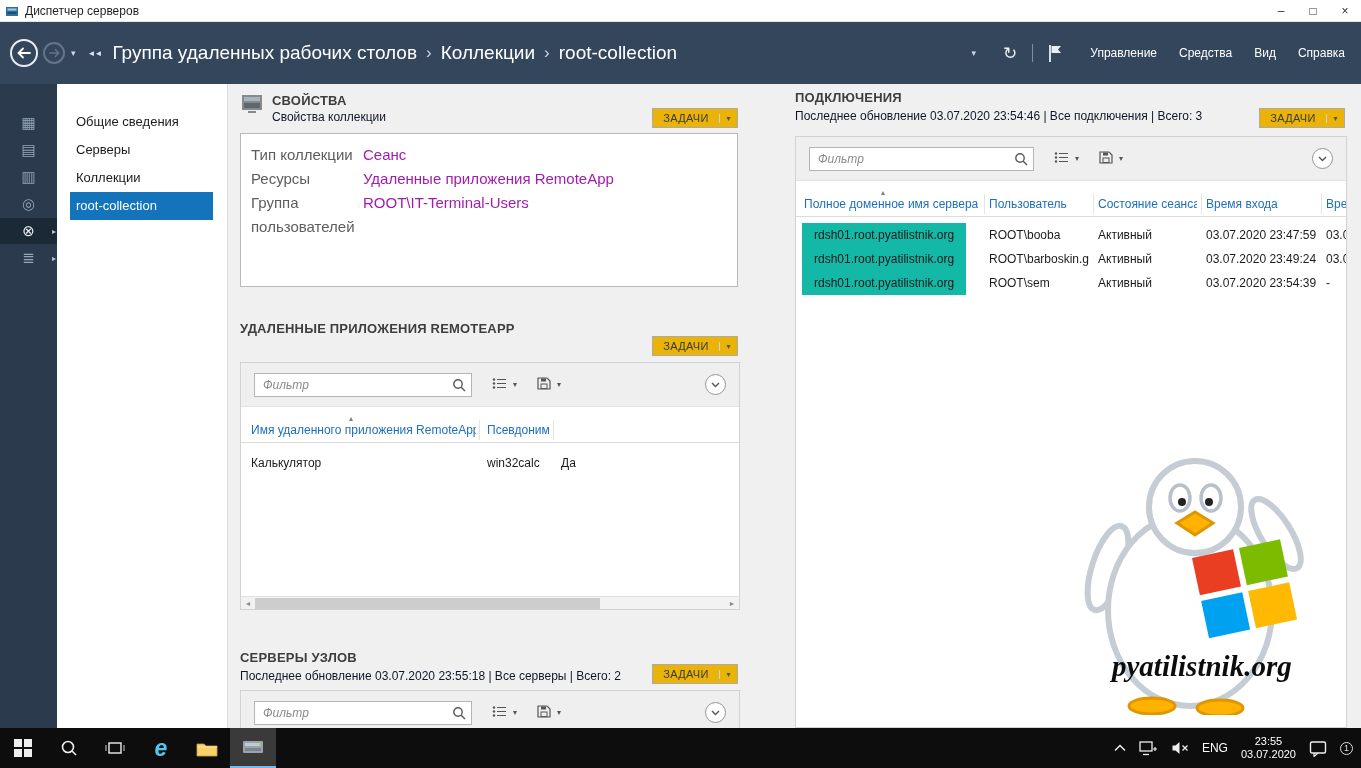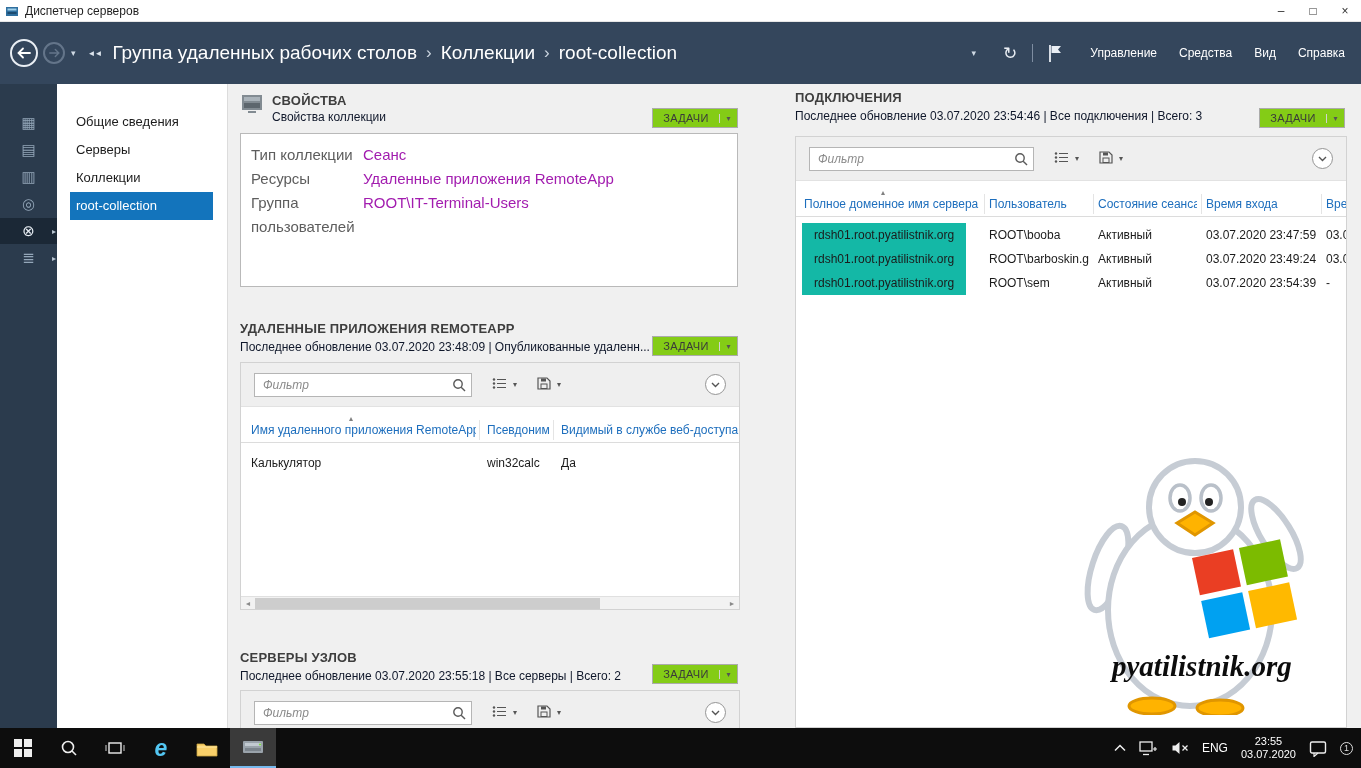--- a/index.html
+++ b/index.html
@@ -35,21 +35,21 @@
 
   
   .sidebar{position:absolute;left:57px;top:84px;width:171px;bottom:40px;background:#fff;border-right:1px solid #dcdcdc}
   .side-item{position:absolute;left:0;width:100%;height:28px;line-height:28px;padding-left:19px;font-size:13px;color:#1c1c1c}
   .side-item.sel{left:13px;width:143px;padding-left:6px;background:#1374bc;color:#fff}
 
   
   .content{position:absolute;left:228px;top:84px;right:0;bottom:40px;background:#f0f0f0;overflow:hidden}
   .sec-title{position:absolute;font-size:13px;font-weight:bold;color:#3e3e3e;letter-spacing:.2px;white-space:nowrap}
   .sec-status{position:absolute;font-size:12px;color:#0f172a;white-space:nowrap}
-  .tasks{position:absolute;width:86px;height:20px;border:1px solid #ababab;background:#84cc16;display:flex;align-items:center;font-size:11px;color:#3a3a3a}
+  .tasks{position:absolute;width:86px;height:20px;border:1px solid #ababab;background:#eab308;display:flex;align-items:center;font-size:11px;color:#3a3a3a}
   .tasks .tl{flex:1;text-align:center;letter-spacing:.3px}
   .tasks .tc{width:18px;border-left:1px solid #d2d2d2;text-align:center;font-size:8px;color:#555}
   .tile{position:absolute;background:#fff;border:1px solid #d2d2d2;overflow:hidden}
   .toolbar{position:absolute;left:0;top:0;right:0;height:44px;background:#efefef;border-bottom:1px solid #e2e2e2;display:flex;align-items:center;padding:0 13px;gap:20px}
   .filterbox{width:218px;height:24px;background:#fff;border:1px solid #b5b5b5;display:flex;align-items:center;flex:none}
   .filterbox input{flex:1;min-width:0;border:none;outline:none;background:transparent;font-family:inherit;font-size:12px;font-style:italic;color:#444;padding:0 4px 0 8px}
   .filterbox input::placeholder{color:#8b8b8b;font-style:italic}
   .fb-ico{flex:none;margin-right:5px;display:flex}
   .tb-btn{display:flex;align-items:center;gap:6px;color:#4a4a4a}
   .tb-caret{font-size:8px;color:#555}
@@ -183,21 +183,20 @@
         <span class="pl">Ресурсы</span>
         <span class="pv">Удаленные приложения RemoteApp</span>
       </div>
       <div class="prow">
         <span class="pl">Группа пользователей</span>
         <span class="pv">ROOT\IT-Terminal-Users</span>
       </div>
     </div>
 
     <div class="sec-title" style="left:12px;top:237px">УДАЛЕННЫЕ ПРИЛОЖЕНИЯ REMOTEAPP</div>
-    <div class="sec-status" style="left:12px;top:256px">Последнее обновление 03.07.2020 23:48:09 | Опубликованные удаленн...</div>
     <div class="tasks" style="left:424px;top:252px">
       <span class="tl">ЗАДАЧИ</span>
       <span class="tc">▾</span>
     </div>
     <div class="tile" style="left:12px;top:278px;width:500px;height:248px">
       <div class="toolbar">
         <div class="filterbox">
           <input placeholder="Фильтр" style="">
           <span class="fb-ico">
             <svg width="14" height="14" viewBox="0 0 14 14">
@@ -232,21 +231,20 @@
         <span class="collapse">
           <svg width="9" height="6" viewBox="0 0 9 6">
               <path d="M1 1 L4.5 4.5 L8 1" stroke="#555" fill="none" stroke-width="1.4"></path>
             </svg>
         </span>
       </div>
       <div class="thead" style="top:54px">
         <span class="sortc" style="left:108px">▴</span>
         <span class="th" style="left:10px;width:225px">Имя удаленного приложения RemoteApp</span>
         <span class="th" style="left:246px;width:62px">Псевдоним</span>
-        <span class="th" style="left:320px;width:178px">Видимый в службе веб-доступа</span>
         <span class="vsep" style="left:238px;top:3px;height:20px"></span>
         <span class="vsep" style="left:312px;top:3px;height:20px"></span>
       </div>
       <div style="position:absolute;left:0;right:0;top:88px;height:24px">
         <span class="cell" style="left:10px">Калькулятор</span>
         <span class="cell" style="left:246px">win32calc</span>
         <span class="cell" style="left:320px">Да</span>
       </div>
       <div class="hscroll">
         <span class="harrow" style="left:0">◄</span>

